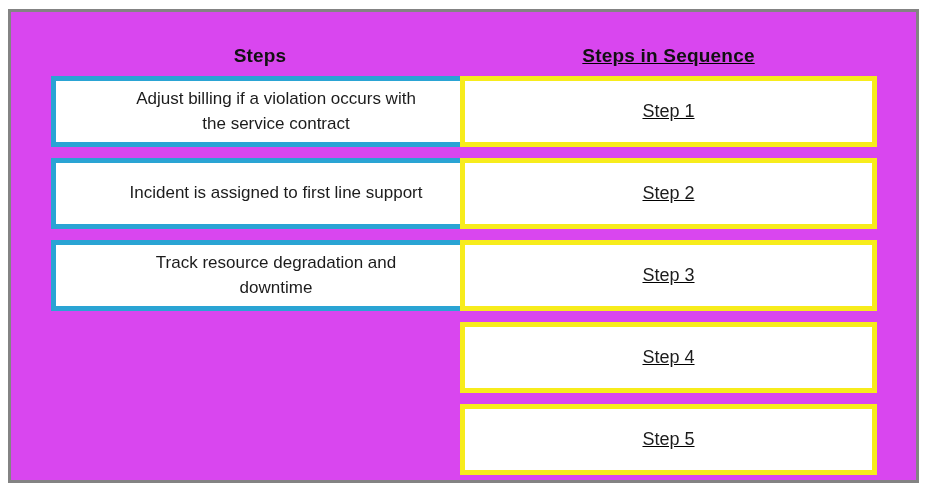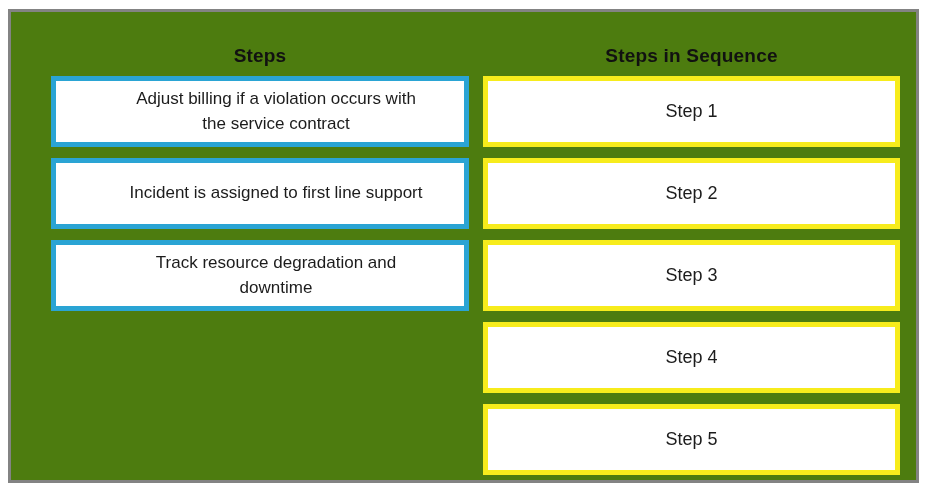--- a/index.html
+++ b/index.html
@@ -16,28 +16,28 @@
     overflow: hidden;
   }
   .frame {
     position: absolute;
     left: 8px;
     top: 9px;
     width: 911px;
     height: 474px;
     border: 3px solid #838383;
     box-sizing: border-box;
-    background: #4d7c0f;
+    background: #d946ef;
   }
   .column {
     position: absolute;
     top: 24px;
   }
   .col-left  { left: 40px;  width: 418px; }
-  .col-right { left: 472px; width: 417px; }
+  .col-right { left: 449px; width: 417px; text-decoration: underline; }
   .col-header {
     height: 40px;
     display: flex;
     align-items: center;
     justify-content: center;
     font-size: 19px;
     font-weight: 600;
     color: #111111;
     letter-spacing: 0.2px;
   }

